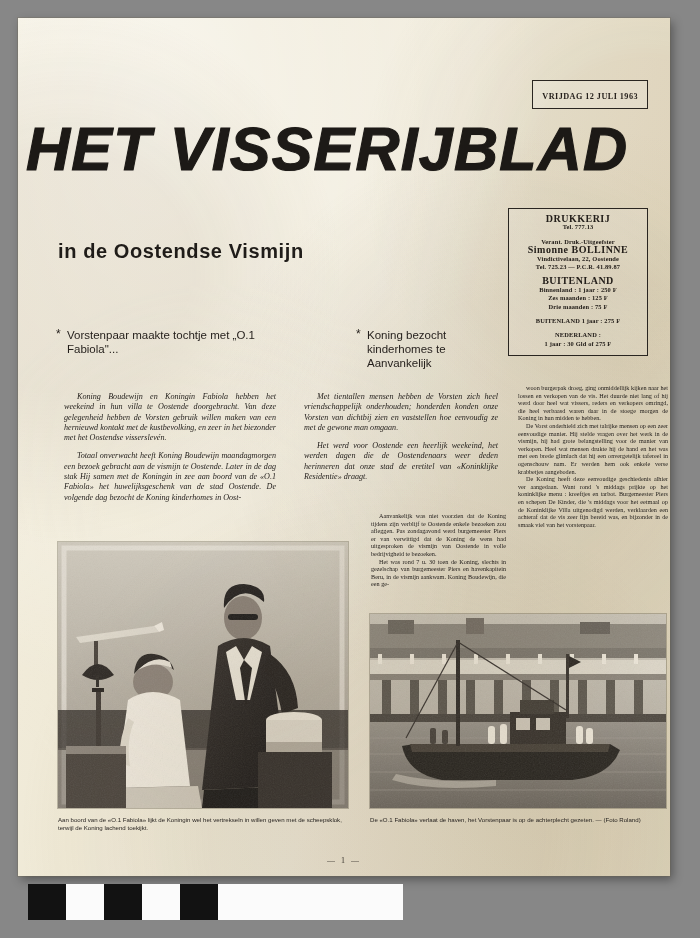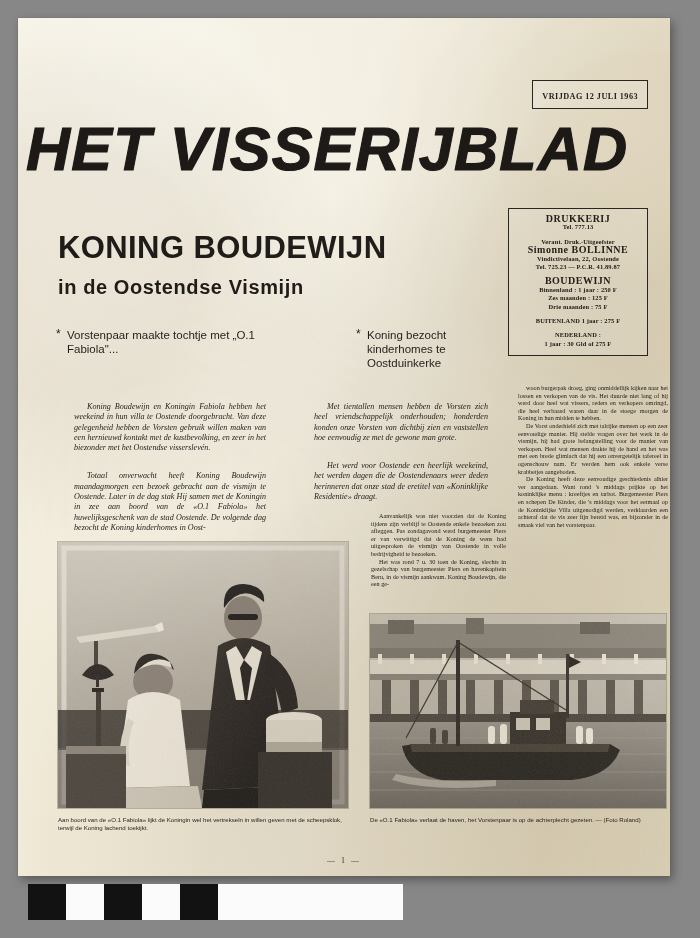--- a/index.html
+++ b/index.html
@@ -83,21 +83,21 @@
   .pubbox .gap{height:6px;}
 
   
   .cols{position:absolute;left:38px;top:366px;width:612px;height:250px;}
   .col{position:absolute;top:0;color:#272320;text-align:justify;}
   .c1{left:0;width:228px;}
   .c2{left:240px;width:210px;}
   .c3{left:462px;width:150px;}
   .ital{font-style:italic;font-size:8.1px;line-height:10.3px;
         font-family:"Liberation Serif",serif;}
-  .ital p{margin:18px;text-indent:13px;}
+  .ital p{margin:8px;text-indent:13px;}
   .small{font-size:6.2px;line-height:7.6px;font-family:"Liberation Serif",serif;}
   .small p{margin:0;text-indent:8px;}
   .c2-small{position:absolute;left:75px;top:128px;width:135px;}
 
   
   .photo{position:absolute;background:#b9b2a4;overflow:hidden;
          box-shadow:0 0 0 1px rgba(90,82,66,.35);}
   .photo-left{left:40px;top:524px;width:290px;height:266px;}
   .photo-right{left:352px;top:596px;width:296px;height:194px;}
   .ph-canvas{position:absolute;inset:0;}
@@ -126,65 +126,64 @@
   <div class="paper">
     <div class="inner">
 
       <div class="datebox">
         <span>VRIJDAG 12 JULI 1963</span>
       </div>
 
       <div class="masthead">HET VISSERIJBLAD</div>
 
       <div class="headline">
-        <div class="hl1">KONING BOUDEWIJN</div>
         <div class="hl2">in de Oostendse Vismijn</div>
       </div>
 
       <div class="subheads">
         <div class="sh sh-left">
           <span class="star">*</span>
           <span class="txt">Vorstenpaar maakte tochtje met „O.1  Fabiola"...</span>
         </div>
         <div class="sh sh-right">
           <span class="star">*</span>
-          <span class="txt">Koning bezocht kinderhomes te Oostduinkerke</span>
+          <span class="txt">Koning bezocht kinderhomes te Aanvankelijk</span>
         </div>
       </div>
 
       <div class="pubbox">
         <div class="big">DRUKKERIJ</div>
         <div>Tel. 777.13</div>
         <div class="gap"></div>
         <div>Verant. Druk.-Uitgeefster</div>
         <div class="big">Simonne BOLLINNE</div>
         <div>Vindictivelaan, 22, Oostende</div>
         <div>Tel. 725.23 — P.C.R. 41.89.87</div>
         <div class="gap"></div>
-        <div class="big">BOUDEWIJN</div>
+        <div class="big">BUITENLAND</div>
         <div>Binnenland : 1 jaar : 250 F</div>
         <div>Zes maanden : 125 F</div>
         <div>Drie maanden : 75 F</div>
         <div class="gap"></div>
         <div>BUITENLAND 1 jaar : 275 F</div>
         <div class="gap"></div>
         <div>NEDERLAND :</div>
         <div>1 jaar : 30 Gld of 275 F</div>
       </div>
 
       <div class="cols">
 
         <div class="col c1 ital">
           <p>Koning Boudewijn en Koningin Fabiola hebben het weekeind in hun villa te Oostende doorgebracht. Van deze gelegenheid hebben de Vorsten gebruik willen maken van een hernieuwd kontakt met de kustbevolking, en zeer in het biezonder met het Oostendse visserslevén.</p>
           <p>Totaal onverwacht heeft Koning Boudewijn maandagmorgen een bezoek gebracht aan de vismijn te Oostende. Later in de dag stak Hij samen met de Koningin in zee aan boord van de «O.1 Fabiola» het huwelijksgeschenk van de stad Oostende. De volgende dag bezocht de Koning kinderhomes in Oost-</p>
         </div>
 
         <div class="col c2">
           <div class="ital">
-            <p>Met tientallen mensen hebben de Vorsten zich heel vriendschappelijk onderhouden; honderden konden onze Vorsten van dichtbij zien en vaststellen hoe eenvoudig ze met de gewone man grote.</p>
+            <p>Met tientallen mensen hebben de Vorsten zich heel vriendschappelijk onderhouden; honderden konden onze Vorsten van dichtbij zien en vaststellen hoe eenvoudig ze met de gewone man omgaan.</p>
             <p>Het werd voor Oostende een heerlijk weekeind, het werden dagen die de Oostendenaars weer deden herinneren dat onze stad de eretitel van «Koninklijke Residentie» draagt.</p>
           </div>
           <div class="small c2-small">
             <p>Aanvankelijk was niet voorzien dat de Koning tijdens zijn verblijf te Oostende enkele bezoeken zou afleggen. Pas zondagavond werd burgemeester Piers er van verwittigd dat de Koning de wens had uitgesproken de vismijn van Oostende in volle bedrijvigheid te bezoeken.</p>
             <p>Het was rond 7 u. 30 toen de Koning, slechts in gezelschap van burgemeester Piers en havenkapitein Beru, in de vismijn aankwam. Koning Boudewijn, die een ge-</p>
           </div>
         </div>
 
         <div class="col c3 small">
           <p>woon burgerpak droeg, ging onmiddellijk kijken naar het lossen en verkopen van de vis. Het duurde niet lang of hij werd door heel wat vissers, reders en verkopers omringd, die heel verbaasd waren daar in de stoege morgen de Koning in hun midden te hebben.</p>

